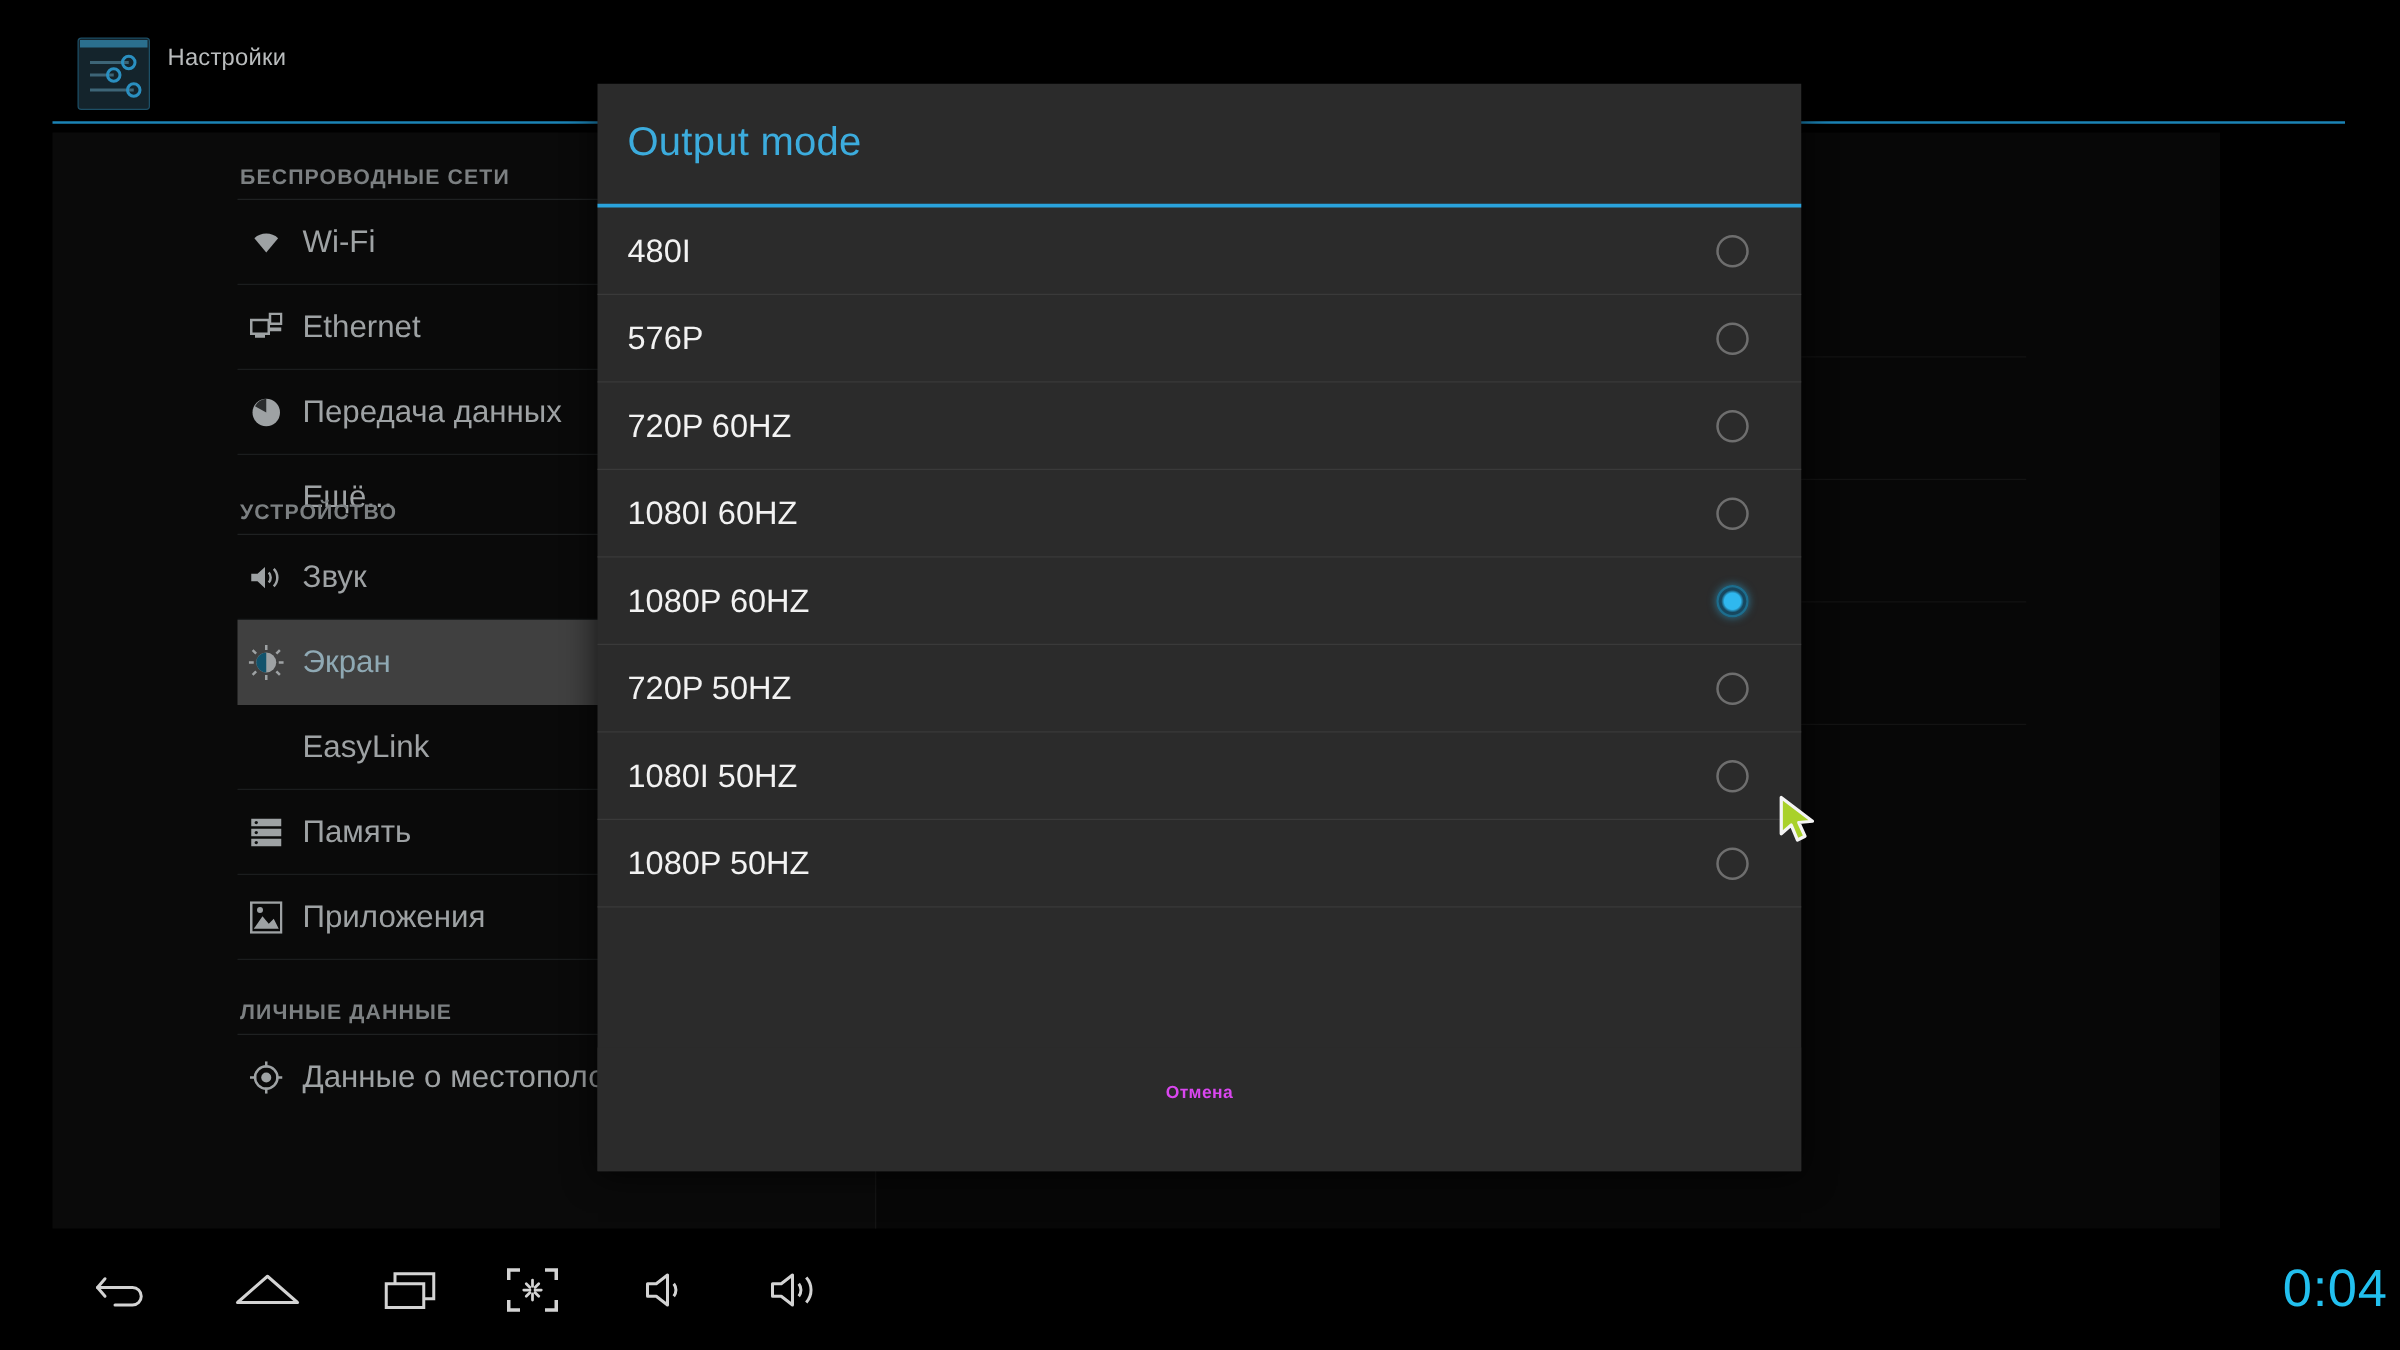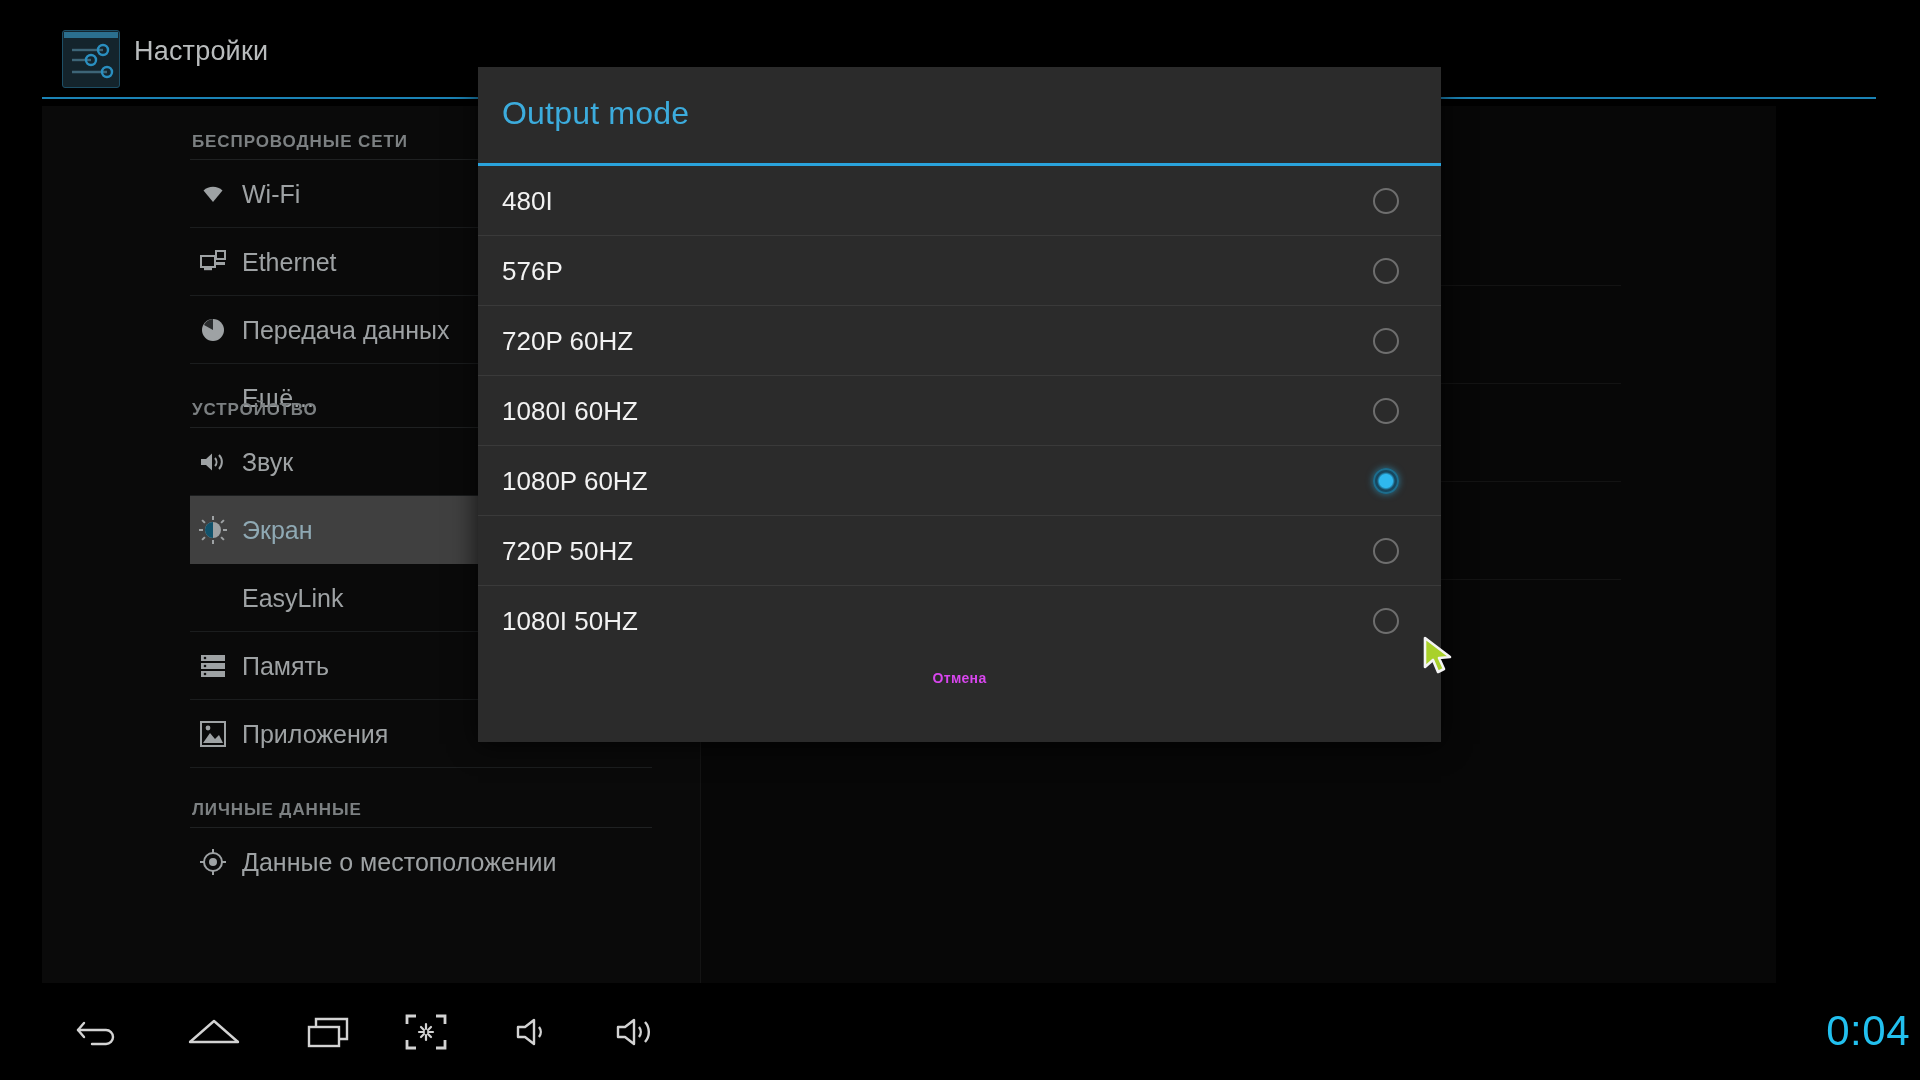--- a/index.html
+++ b/index.html
@@ -40,21 +40,21 @@
     width: 58px; height: 58px;
     background: #14242c;
     border: 1px solid #1d4f66;
     border-radius: 3px;
     box-sizing: border-box;
   }
   .app-icon svg { display: block; }
   .app-title {
     position: absolute;
     left: 134px; top: 36px;
-    font-size: 27px;
+    font-size: 19px;
     color: #b9bcbd;
     letter-spacing: 0.2px;
   }
 
   
   .content-region {
     position: absolute;
     left: 42px; top: 106px;
     width: 1734px; height: 877px;
   }
@@ -125,21 +125,21 @@
     position: absolute;
     left: 0; bottom: 0;
     width: 462px; height: 1px;
     background: #1b1d1e;
   }
 
   
   .dialog {
     position: absolute;
     left: 478px; top: 67px;
-    width: 963px; height: 675px;
+    width: 963px; height: 870px;
     background: #2b2b2b;
     box-shadow: 0 2px 26px rgba(0,0,0,0.75);
   }
   .dialog-title {
     position: absolute;
     left: 24px; top: 28px;
     font-size: 32px;
     color: #3cacdd;
     letter-spacing: 0.2px;
   }
@@ -418,20 +418,24 @@
         <div class="opt-row">
           <span class="opt-label">1080P 60HZ</span>
           <span class="opt-radio checked"></span>
         </div>
         <div class="opt-row">
           <span class="opt-label">720P 50HZ</span>
           <span class="opt-radio"></span>
         </div>
         <div class="opt-row">
           <span class="opt-label">1080I 50HZ</span>
+          <span class="opt-radio"></span>
+        </div>
+        <div class="opt-row">
+          <span class="opt-label">1080P 50HZ</span>
           <span class="opt-radio"></span>
         </div>
       </div>
 
     <div class="dialog-footer">
       <div class="cancel-button">Отмена</div>
     </div>
   </div>
 
   <div class="cursor">

